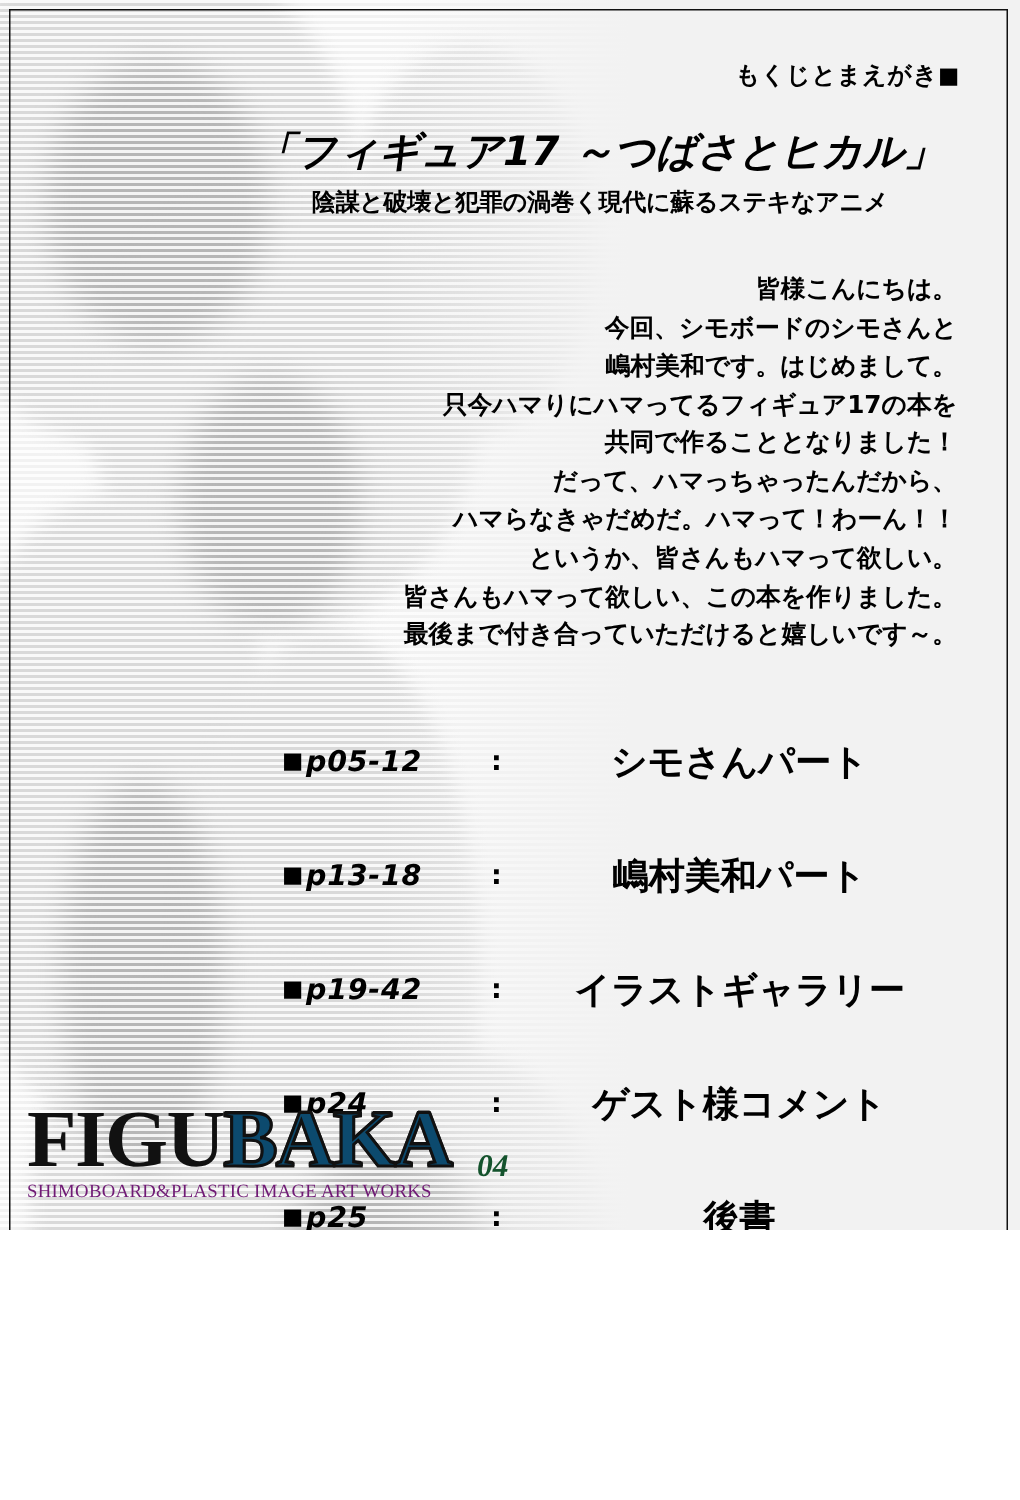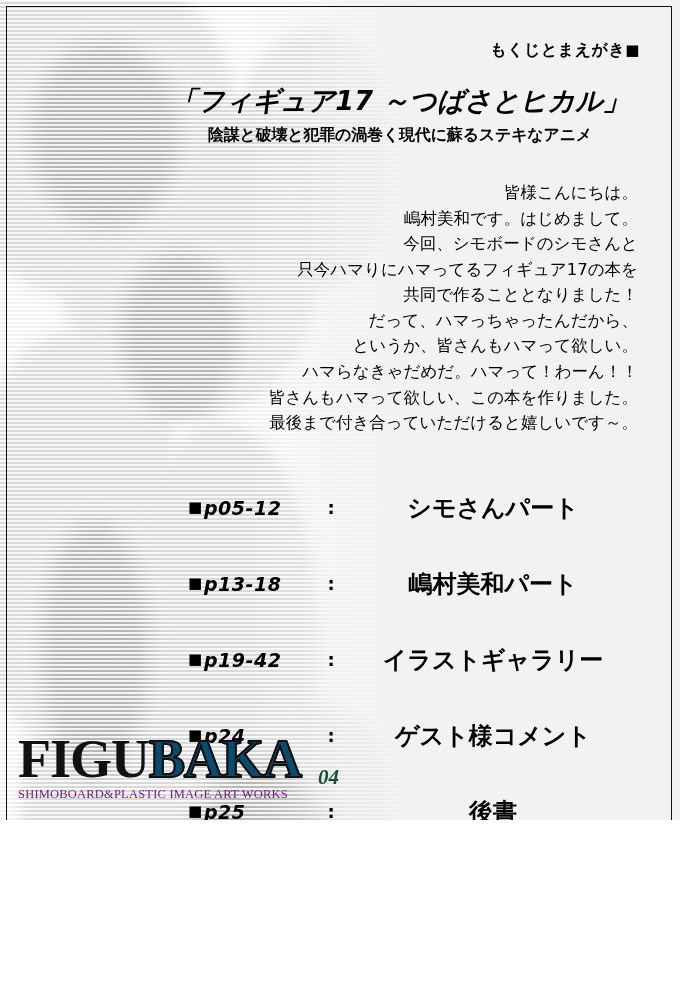--- a/index.html
+++ b/index.html
@@ -105,21 +105,21 @@
     font-weight: bold;
     margin-top: 6px;
     letter-spacing: -0.2px;
     white-space: nowrap;
   }
   .intro {
     margin-top: 34px;
     text-align: right;
     padding-right: 12px;
     font-size: 16.5px;
-    font-weight: normal;
+    font-weight: bold;
     line-height: 1.55;
   }
   .intro div { white-space: nowrap; }
   
   .toc {
     margin-top: 56px;
     padding-left: 38px;
   }
   .toc-row {
     display: flex;
@@ -229,27 +229,27 @@
 
     <div class="kicker">
       <span>もくじとまえがき</span><span class="sq">■</span>
     </div>
 
     <div class="title">「フィギュア17 ～つばさとヒカル」</div>
     <div class="subtitle">陰謀と破壊と犯罪の渦巻く現代に蘇るステキなアニメ</div>
 
     <div class="intro">
       <div>皆様こんにちは。</div>
+      <div>今回、シモボードのシモさんと</div>
       <div>嶋村美和です。はじめまして。</div>
-      <div>今回、シモボードのシモさんと</div>
       <div>只今ハマりにハマってるフィギュア17の本を</div>
       <div>共同で作ることとなりました！</div>
       <div>だって、ハマっちゃったんだから、</div>
+      <div>ハマらなきゃだめだ。ハマって！わーん！！</div>
       <div>というか、皆さんもハマって欲しい。</div>
-      <div>ハマらなきゃだめだ。ハマって！わーん！！</div>
       <div>皆さんもハマって欲しい、この本を作りました。</div>
       <div>最後まで付き合っていただけると嬉しいです～。</div>
     </div>
 
     <div class="toc">
 
       <div class="toc-row">
         <span class="bullet">■</span>
         <span class="pages">p05-12</span>
         <span class="colon">:</span>

